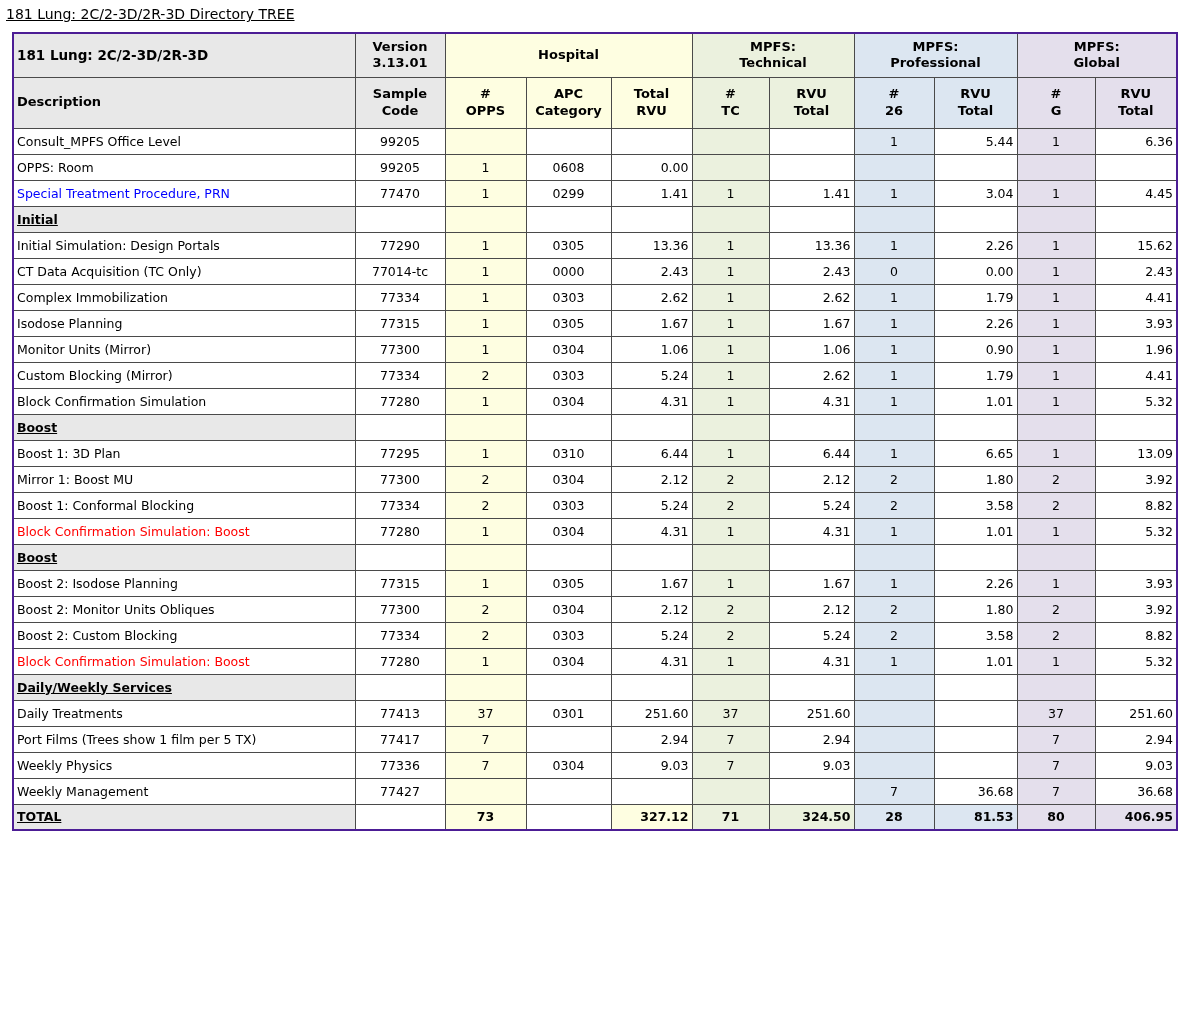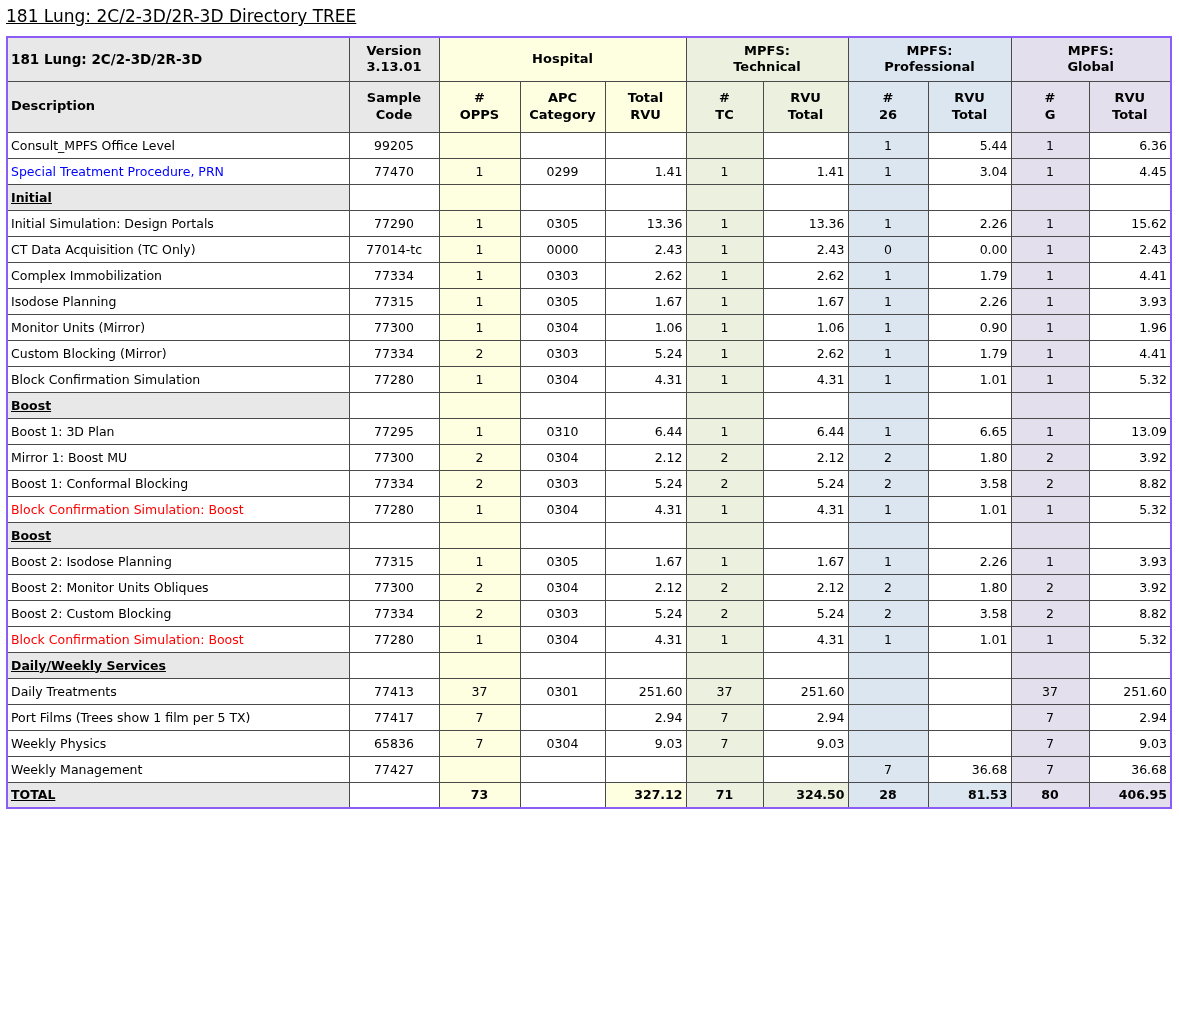--- a/index.html
+++ b/index.html
@@ -5,29 +5,29 @@
   html, body {
     margin: 0;
     padding: 0;
     background: #ffffff;
     width: 1179px;
     font-family: "DejaVu Sans", "Liberation Sans", sans-serif;
     color: #000;
   }
   .doc-title {
     margin: 6px 0 10px 6px;
-    font-size: 17px;
+    font-size: 14px;
     text-decoration: underline;
     white-space: nowrap;
   }
   table.rvu {
     border-collapse: collapse;
     table-layout: fixed;
-    margin-left: 6px;
-    border: 2px solid #8b5cf6;
+    margin-left: 12px;
+    border: 2px solid #4c1d95;
   }
   table.rvu th, table.rvu td {
     border: 1px solid var(--border);
     font-size: 12.5px;
     overflow: hidden;
     padding: 0 3px;
     white-space: nowrap;
     vertical-align: middle;
   }
   table.rvu th {
@@ -121,20 +121,33 @@
         <td class="ac"></td>
         <td class="ar"></td>
         <td class="ac bg-green"></td>
         <td class="ar"></td>
         <td class="ac bg-blue">1</td>
         <td class="ar">5.44</td>
         <td class="ac bg-purple">1</td>
         <td class="ar">6.36</td>
       </tr>
       <tr>
+        <td class="al c-desc">OPPS: Room</td>
+        <td class="ac">99205</td>
+        <td class="ac bg-yellow">1</td>
+        <td class="ac">0608</td>
+        <td class="ar">0.00</td>
+        <td class="ac bg-green"></td>
+        <td class="ar"></td>
+        <td class="ac bg-blue"></td>
+        <td class="ar"></td>
+        <td class="ac bg-purple"></td>
+        <td class="ar"></td>
+      </tr>
+      <tr>
         <td class="al c-desc txt-blue">Special Treatment Procedure, PRN</td>
         <td class="ac">77470</td>
         <td class="ac bg-yellow">1</td>
         <td class="ac">0299</td>
         <td class="ar">1.41</td>
         <td class="ac bg-green">1</td>
         <td class="ar">1.41</td>
         <td class="ac bg-blue">1</td>
         <td class="ar">3.04</td>
         <td class="ac bg-purple">1</td>
@@ -408,21 +421,21 @@
         <td class="ar">2.94</td>
         <td class="ac bg-green">7</td>
         <td class="ar">2.94</td>
         <td class="ac bg-blue"></td>
         <td class="ar"></td>
         <td class="ac bg-purple">7</td>
         <td class="ar">2.94</td>
       </tr>
       <tr>
         <td class="al c-desc">Weekly Physics</td>
-        <td class="ac">65836</td>
+        <td class="ac">77336</td>
         <td class="ac bg-yellow">7</td>
         <td class="ac">0304</td>
         <td class="ar">9.03</td>
         <td class="ac bg-green">7</td>
         <td class="ar">9.03</td>
         <td class="ac bg-blue"></td>
         <td class="ar"></td>
         <td class="ac bg-purple">7</td>
         <td class="ar">9.03</td>
       </tr>

